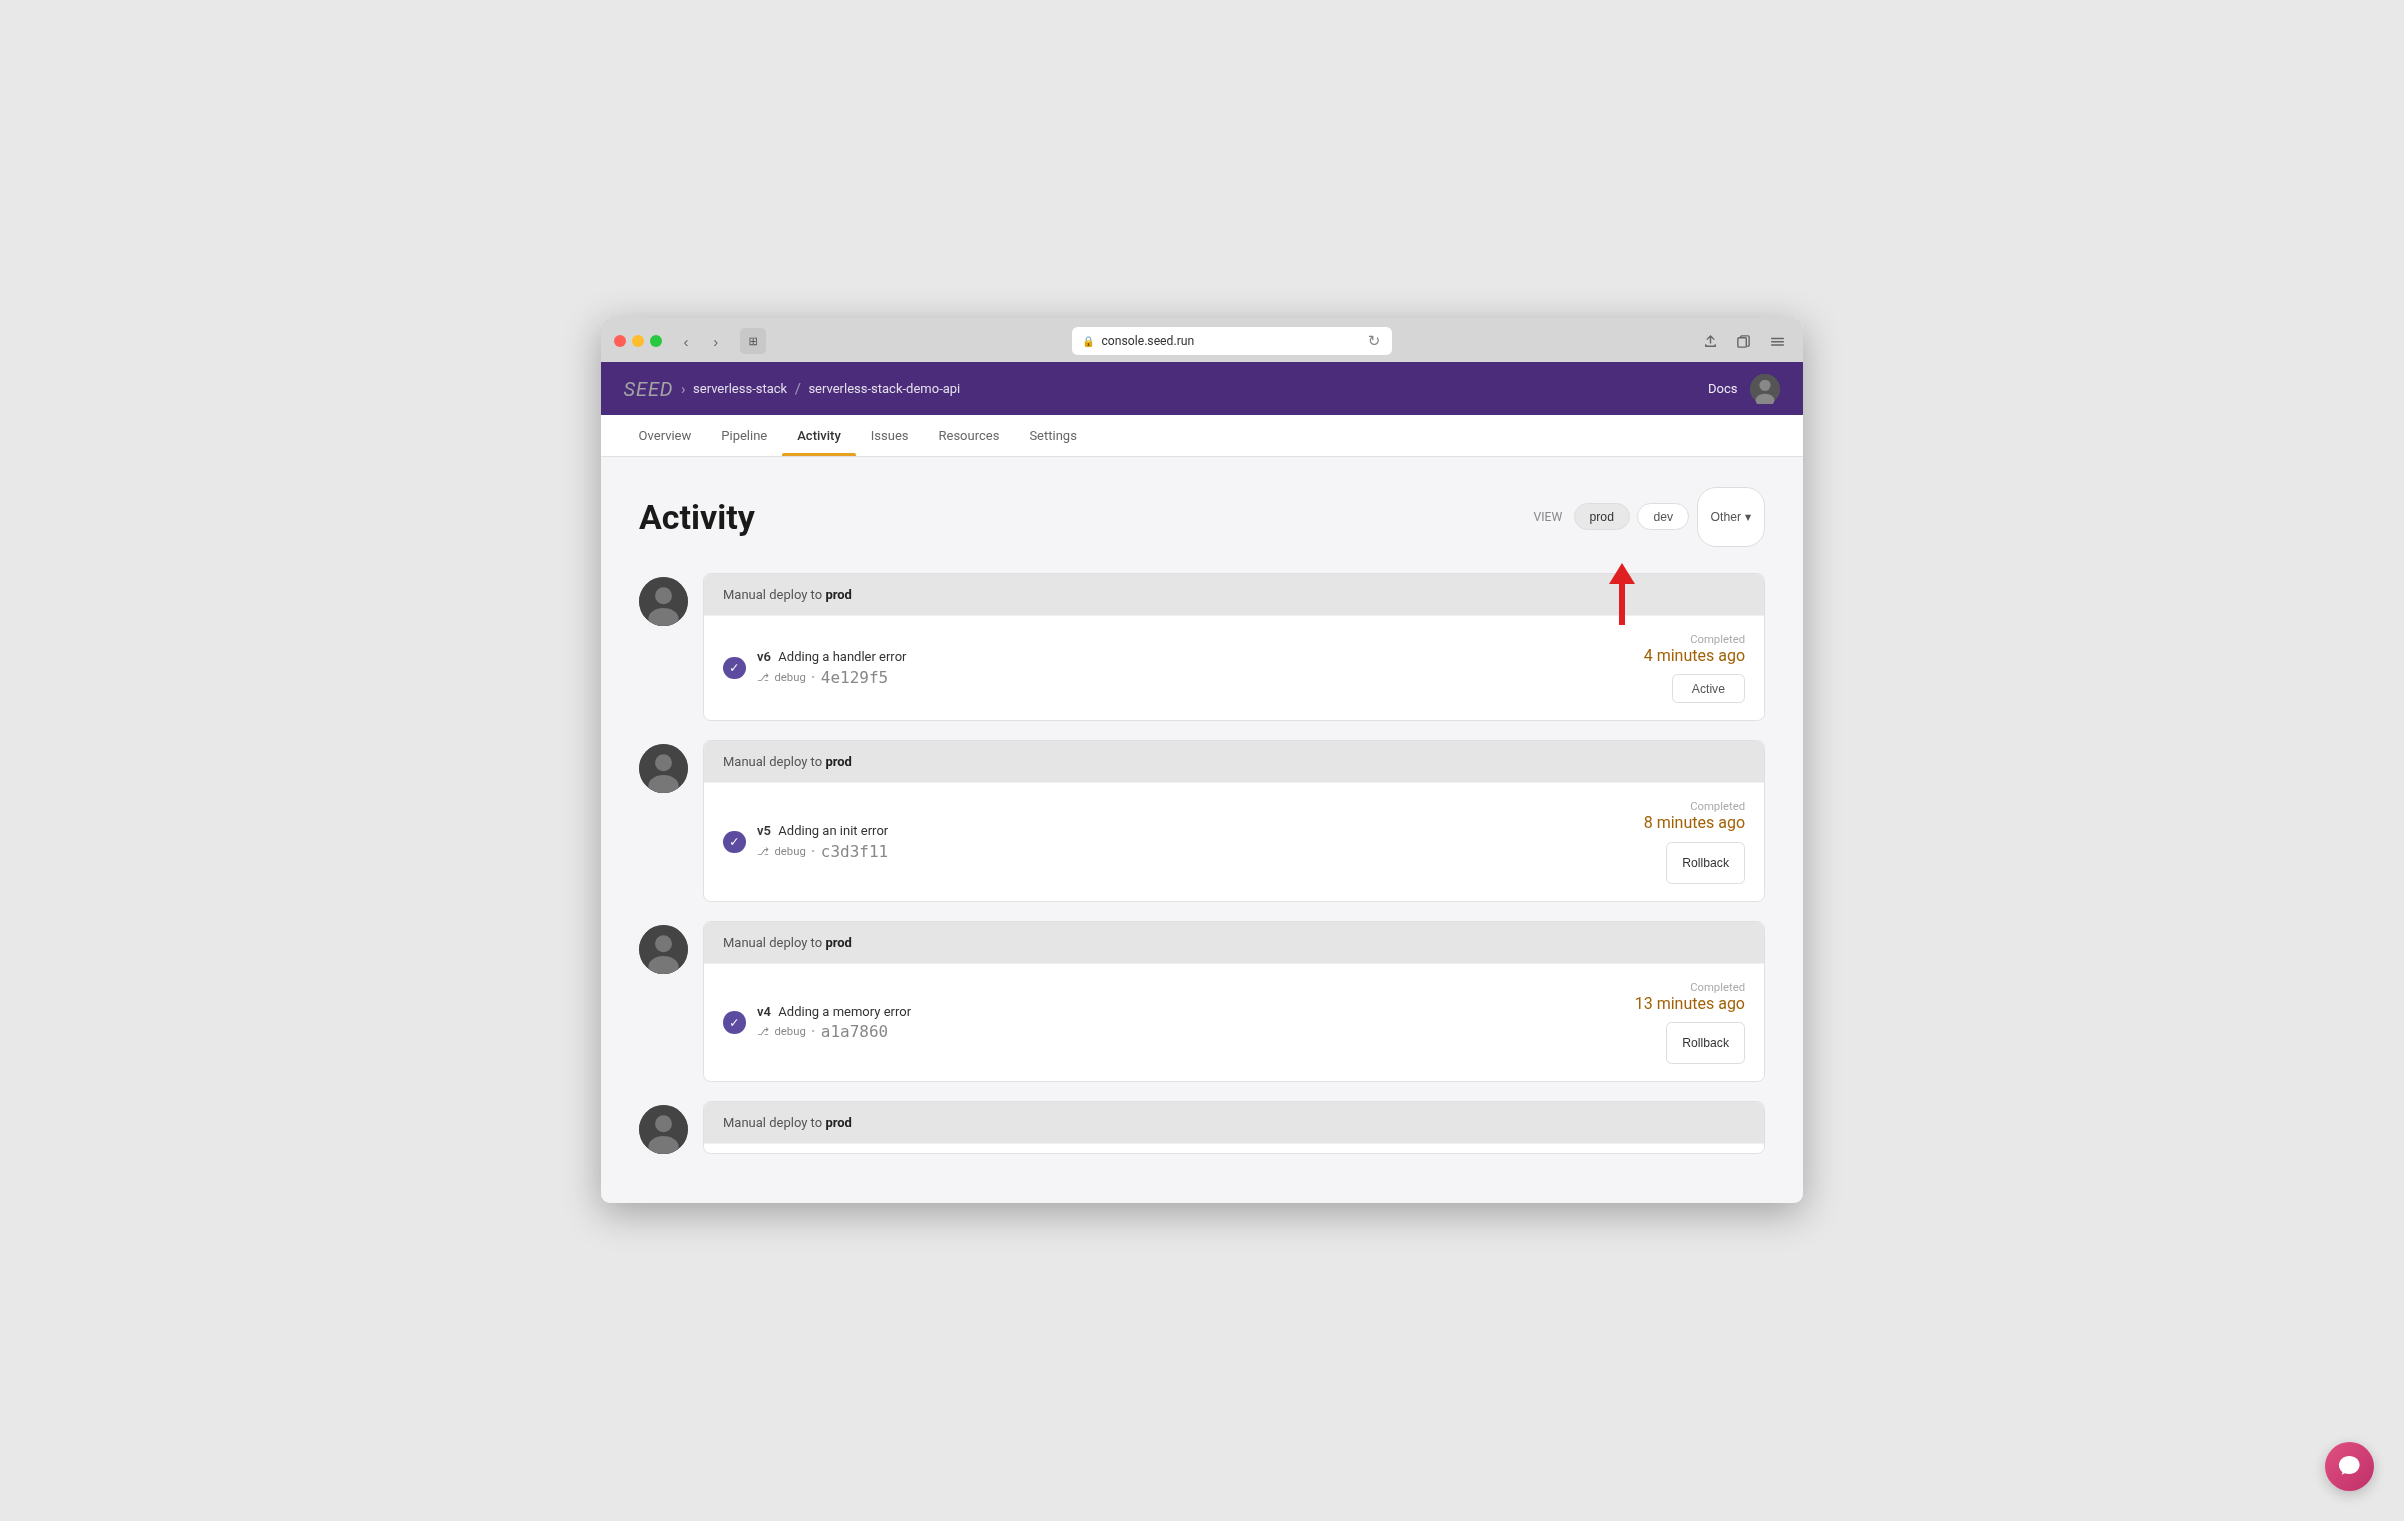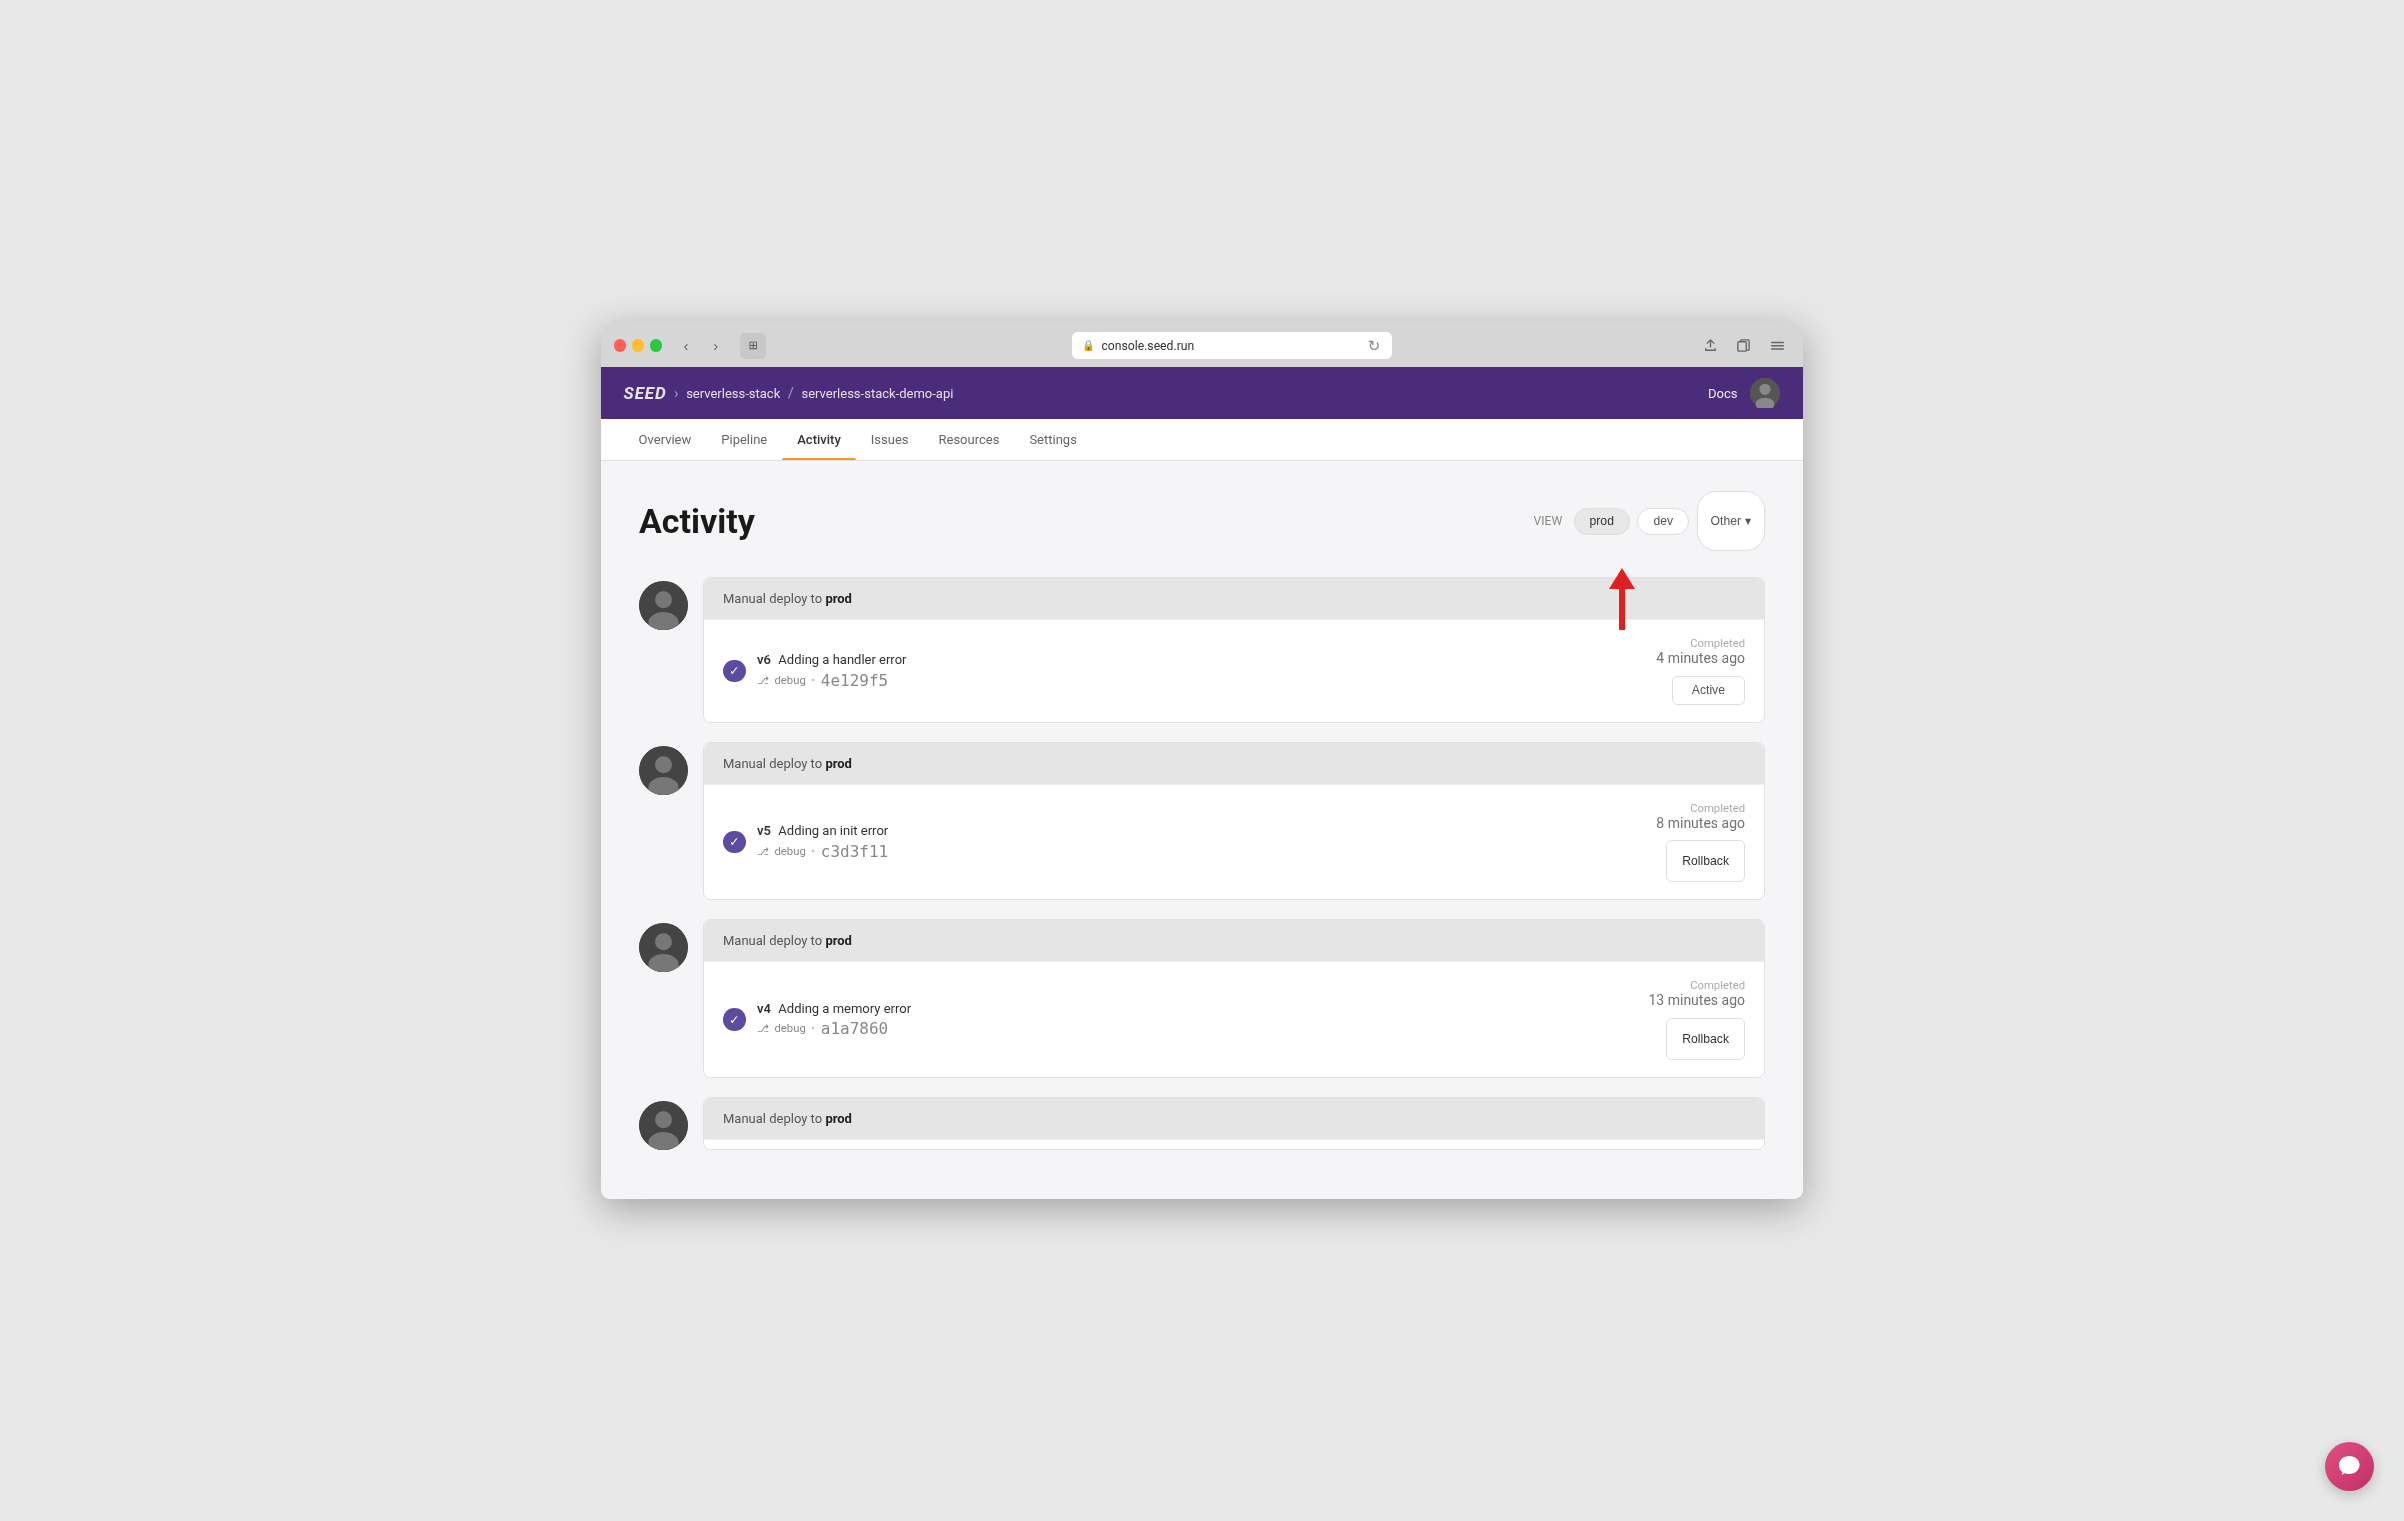--- a/index.html
+++ b/index.html
@@ -135,24 +135,24 @@
 
     .app-header-left {
       display: flex;
       align-items: center;
       gap: 7.5px;
       color: white;
       font-size: 13px;
     }
 
     .seed-logo {
-      font-weight: 700;
+      font-weight: 400;
       font-style: italic;
-      font-size: 17px;
-      color: #e5e5e5;
+      font-size: 20px;
+      color: #a3a3a3;
       letter-spacing: 0.9px;
     }
 
     .breadcrumb-sep {
       color: rgba(255,255,255,0.5);
       font-size: 15px;
     }
 
     .breadcrumb-link {
       color: rgba(255,255,255,0.85);
@@ -389,22 +389,22 @@
       text-align: right;
     }
 
     .status-label {
       font-size: 11.3px;
       color: #aaa;
       display: block;
     }
 
     .time-label {
-      font-size: 14px;
-      color: #737373;
+      font-size: 16px;
+      color: #a16207;
       display: block;
       margin-left: 16px;
     }
 
     .active-btn {
       padding: 6.6px 19px;
       border-radius: 5.6px;
       border: 0.9px solid #ddd;
       background: white;
       font-size: 12.2px;

